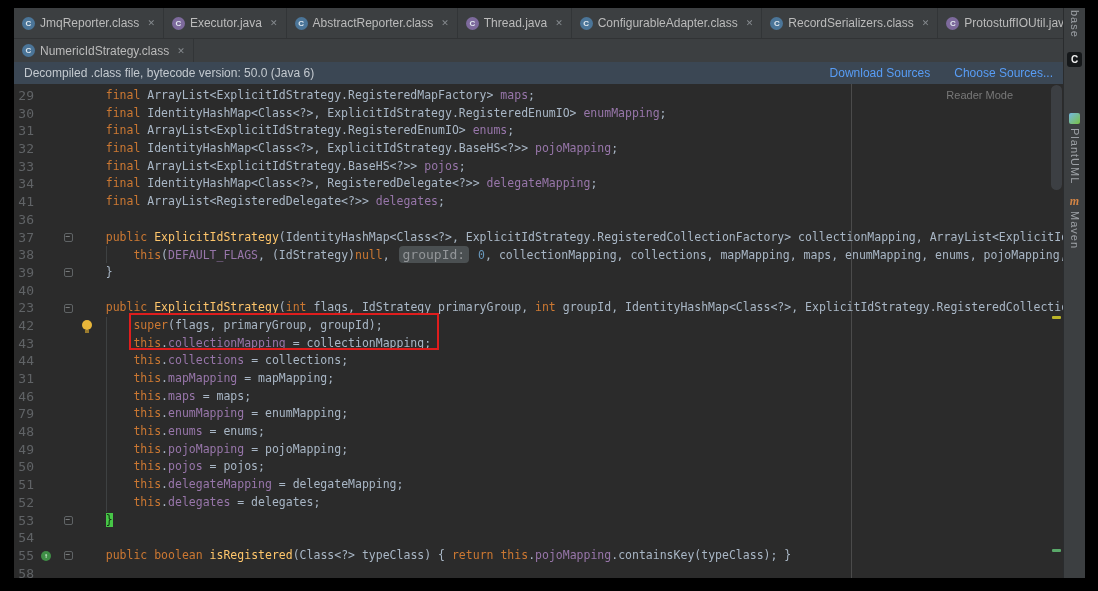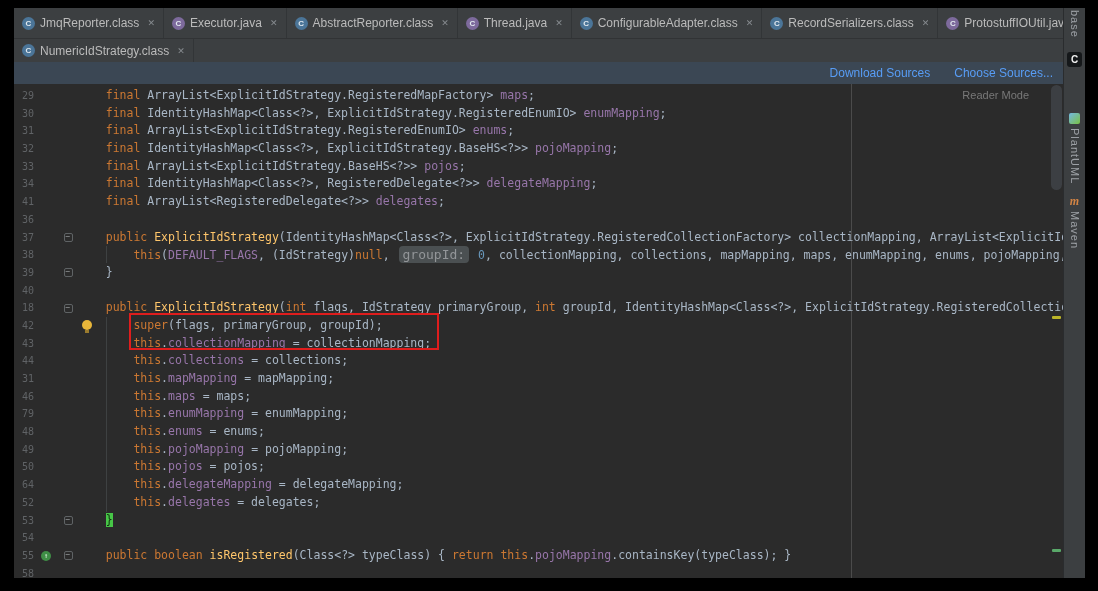--- a/index.html
+++ b/index.html
@@ -21,28 +21,28 @@
   .ficon.java{background:#7d6a9c}
   .close{color:#868b8f;font-size:9px;margin-left:3px;cursor:pointer}
 
   
   .banner{height:22px;background:var(--banner);display:flex;align-items:center;padding:0 10px;font-size:12px;color:#c3c9cf}
   .banner .sp{flex:1}
   .blink{color:var(--link);cursor:pointer;margin-left:24px;white-space:nowrap}
 
   
   .editor{flex:1;position:relative;background:#2b2b2b;overflow:hidden;min-height:0}
-  .reader{position:absolute;top:5px;right:34px;color:#787878;font-size:11px;z-index:6}
+  .reader{position:absolute;top:5px;right:50px;color:#787878;font-size:11px;z-index:6}
   .margin-line{position:absolute;left:837px;top:0;bottom:0;width:1px;background:#4b4b4b;z-index:0}
   .guide{position:absolute;width:1px;background:#3e4142;z-index:0}
   #guide-ctor{left:92px;top:162px;height:17px}
   #guide-main{left:92px;top:233px;height:195px}
   .lines{position:absolute;inset:0;padding-top:3px;z-index:1}
   .cl{display:flex;height:17.7px;line-height:17.7px;font-family:"DejaVu Sans Mono",monospace;font-size:11.5px}
-  .lnum{width:20px;text-align:right;color:#606366;font-size:10px;flex:none}
+  .lnum{width:20px;text-align:right;color:#606366;font-size:13px;flex:none}
   .gic{width:24px;flex:none;display:flex;align-items:center;justify-content:center}
   .gfold{width:20px;flex:none;display:flex;align-items:center;justify-content:center}
   .ctext{white-space:pre;color:#a9b7c6;flex:none}
   .s-p{color:#a9b7c6}
   .s-k{color:#cc7832}
   .s-f{color:#9876aa}
   .s-m{color:#ffc66b}
   .s-c{color:#9876aa;}
   .s-n{color:#6897bb}
   .s-h{background:#4b5052;color:#939699;border-radius:4px;padding:1px 4px;font-size:13px;margin:0 2px;font-family:"DejaVu Sans Mono",monospace}
@@ -113,20 +113,21 @@
         </div>
       </div>
     <div class="tabrow tabrow2" id="tab-row-2">
         <div class="tab">
           <span class="ficon class">C</span>
           <span>NumericIdStrategy.class</span>
           <span class="close">✕</span>
         </div>
       </div>
     <div class="banner">
+      <span class="msg">Decompiled .class file, bytecode version: 50.0 (Java 6)</span>
       <span class="sp"></span>
       <span id="banner-links"><span class="blink">Download Sources</span><span class="blink">Choose Sources...</span></span>
     </div>
     <div class="editor">
       <div class="margin-line"></div>
       <div id="guide-ctor" class="guide"></div>
       <div id="guide-main" class="guide"></div>
       <div class="lines" id="code-lines">
           <div class="cl">
             <span class="lnum">29</span>
@@ -198,21 +199,21 @@
             </span>
             <span class="ctext"><span class="s-p">    }</span></span>
           </div>
           <div class="cl">
             <span class="lnum">40</span>
             <span class="gic"></span>
             <span class="gfold"></span>
             <span class="ctext"></span>
           </div>
           <div class="cl">
-            <span class="lnum">18</span>
+            <span class="lnum">23</span>
             <span class="gic"></span>
             <span class="gfold">
               <span class="foldbox">−</span>
             </span>
             <span class="ctext"><span class="s-p">    </span><span class="s-k">public</span><span class="s-p"> </span><span class="s-m">ExplicitIdStrategy</span><span class="s-p">(</span><span class="s-k">int</span><span class="s-p"> flags, IdStrategy primaryGroup, </span><span class="s-k">int</span><span class="s-p"> groupId, IdentityHashMap&lt;Class&lt;?&gt;, ExplicitIdStrategy.RegisteredCollectionFactory&gt; c</span></span>
           </div>
           <div class="cl">
             <span class="lnum">42</span>
             <span class="gic"></span>
             <span class="gfold"></span>
@@ -260,21 +261,21 @@
             <span class="gfold"></span>
             <span class="ctext"><span class="s-p">        </span><span class="s-k">this</span><span class="s-p">.</span><span class="s-f">pojoMapping</span><span class="s-p"> = pojoMapping;</span></span>
           </div>
           <div class="cl">
             <span class="lnum">50</span>
             <span class="gic"></span>
             <span class="gfold"></span>
             <span class="ctext"><span class="s-p">        </span><span class="s-k">this</span><span class="s-p">.</span><span class="s-f">pojos</span><span class="s-p"> = pojos;</span></span>
           </div>
           <div class="cl">
-            <span class="lnum">64</span>
+            <span class="lnum">51</span>
             <span class="gic"></span>
             <span class="gfold"></span>
             <span class="ctext"><span class="s-p">        </span><span class="s-k">this</span><span class="s-p">.</span><span class="s-f">delegateMapping</span><span class="s-p"> = delegateMapping;</span></span>
           </div>
           <div class="cl">
             <span class="lnum">52</span>
             <span class="gic"></span>
             <span class="gfold"></span>
             <span class="ctext"><span class="s-p">        </span><span class="s-k">this</span><span class="s-p">.</span><span class="s-f">delegates</span><span class="s-p"> = delegates;</span></span>
           </div>

